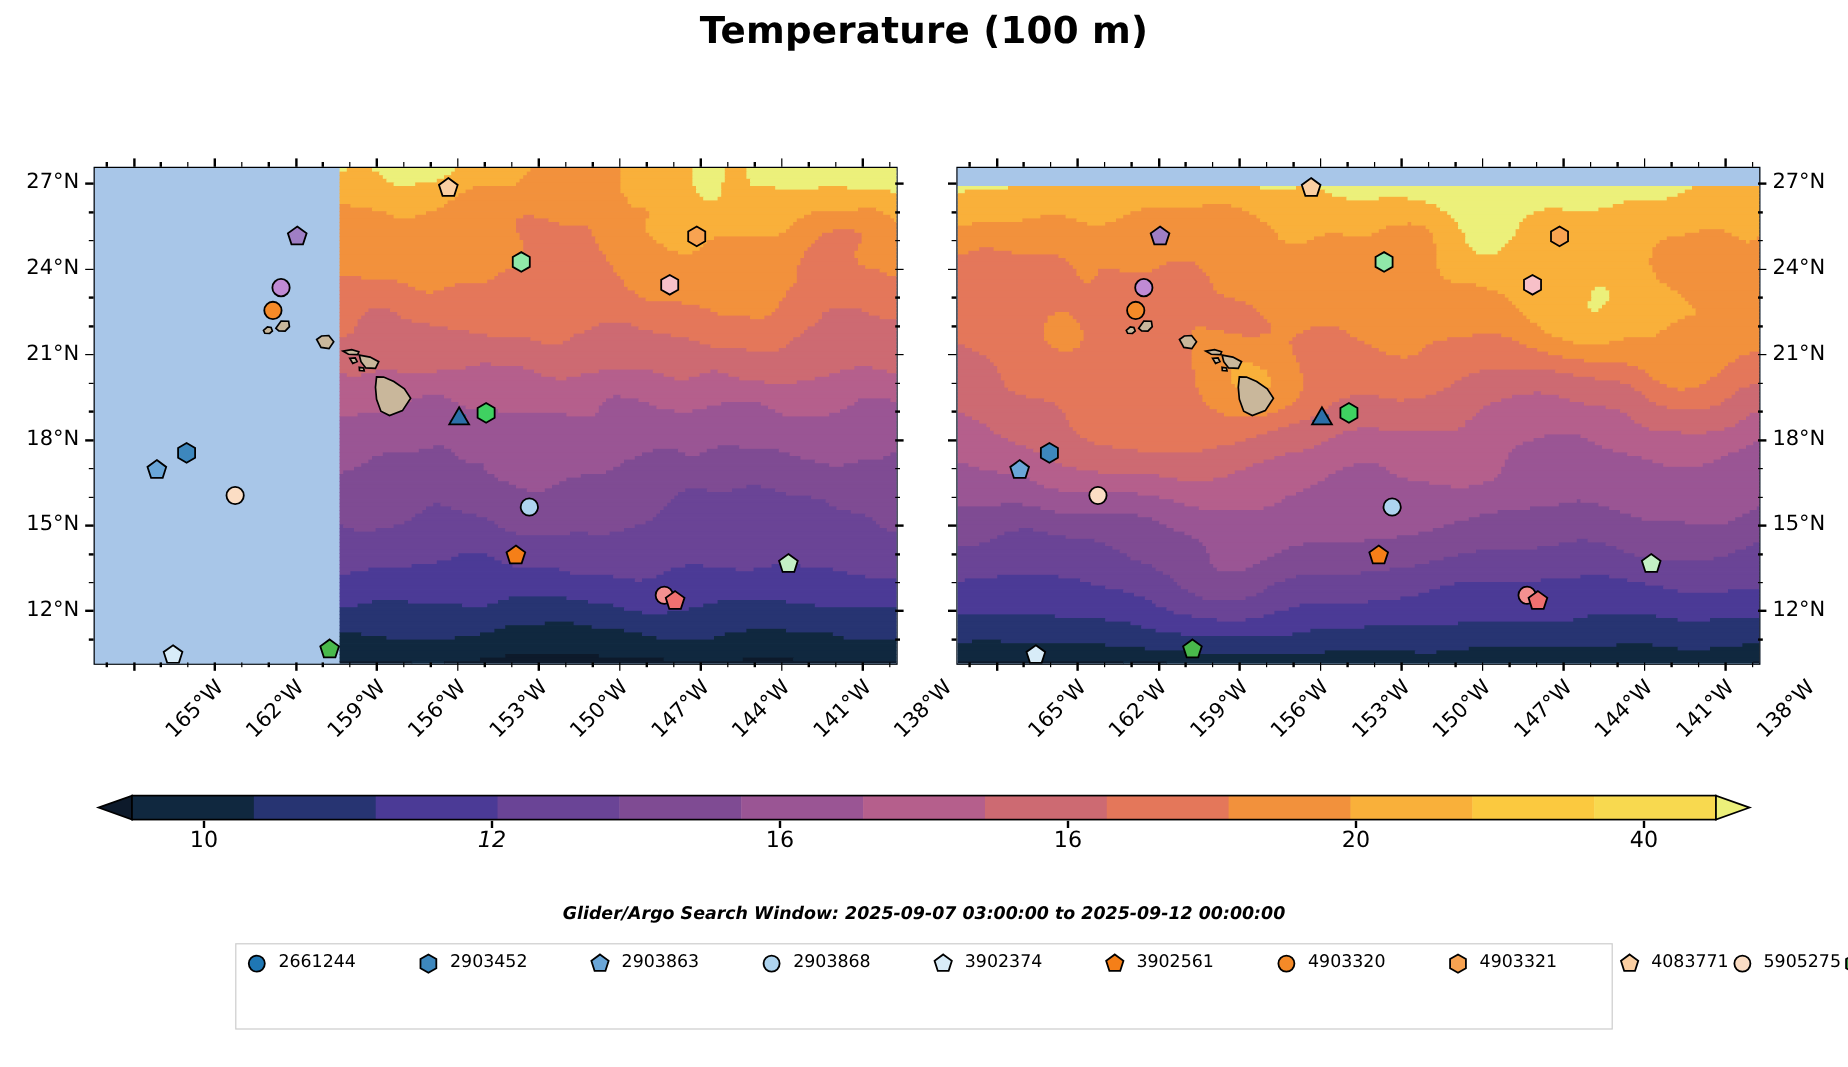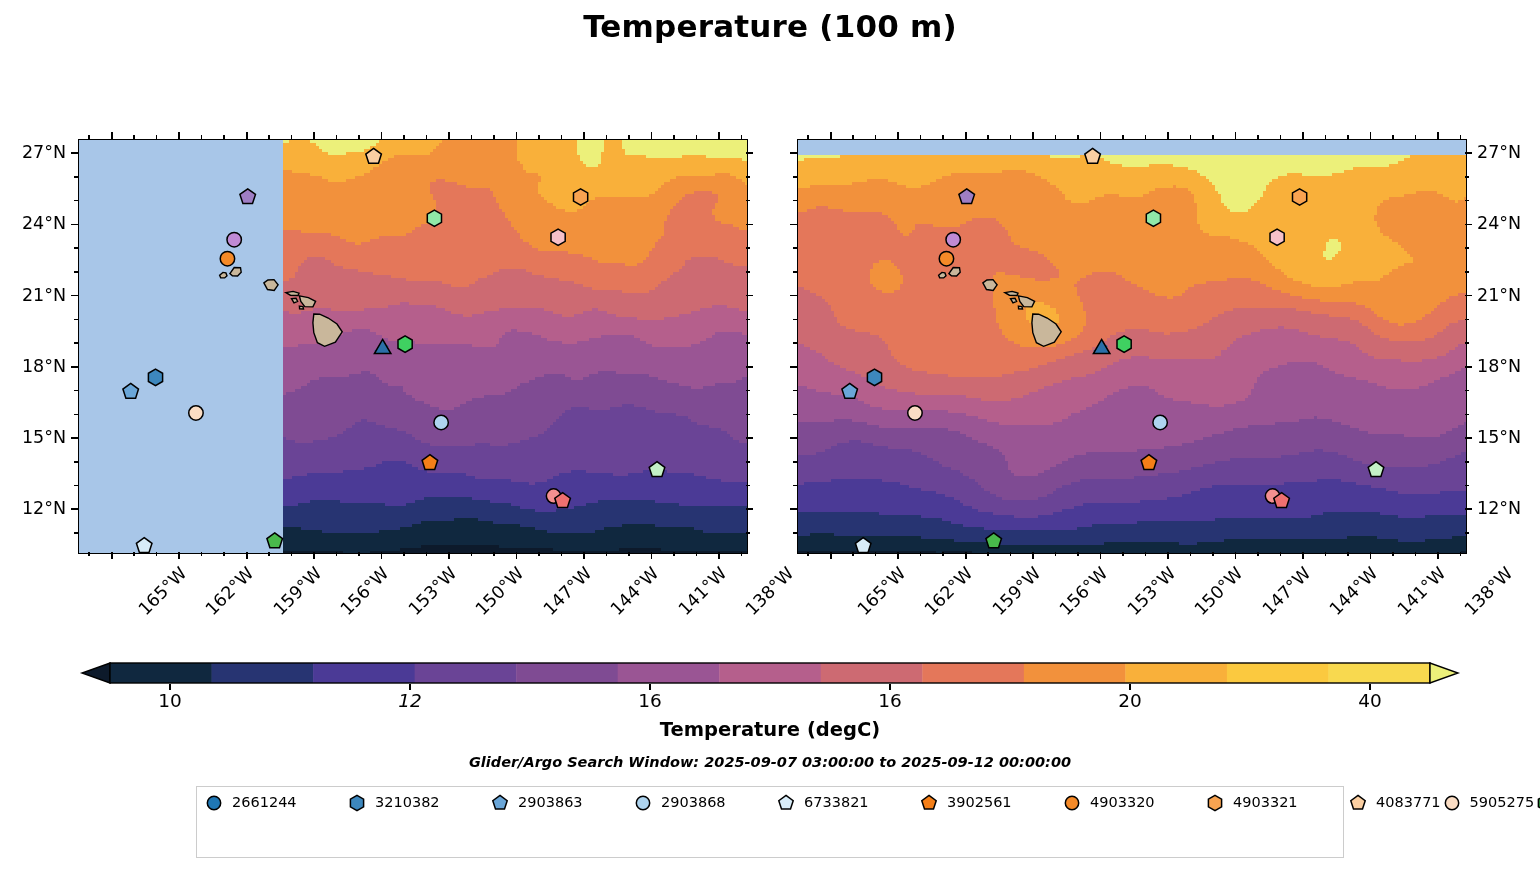--- a/index.html
+++ b/index.html
@@ -1923,40 +1923,39 @@
       <div class="cbtick" style="left: 649.2px; top: 684px;"></div>
       <div class="cblab" style="left: 610px; top: 690px; width: 80px;">16</div>
       <div class="cbtick" style="left: 889.2px; top: 684px;"></div>
       <div class="cblab" style="left: 850px; top: 690px; width: 80px;">16</div>
       <div class="cbtick" style="left: 1129.2px; top: 684px;"></div>
       <div class="cblab" style="left: 1090px; top: 690px; width: 80px;">20</div>
       <div class="cbtick" style="left: 1369.2px; top: 684px;"></div>
       <div class="cblab" style="left: 1330px; top: 690px; width: 80px;">40</div>
     </div>
 
-  <div id="cbar-title" style="top: 718px;">Temperature (degC)</div>
   <div id="search-window" style="top: 754px;">Glider/Argo Search Window: 2025-09-07 03:00:00 to 2025-09-12 00:00:00</div>
 
   <div id="legend">
     <div id="legend-grid">
         <div class="leg-item">
           <span class="leg-mk">
             <svg width="22" height="18" viewBox="0 0 22 18">
               <circle cx="11" cy="9" r="6.688" fill="#1f77b4" stroke="#000" stroke-width="1.5"></circle>
             </svg>
           </span>
           <span class="leg-txt">2661244</span>
         </div>
         <div class="leg-item">
           <span class="leg-mk">
             <svg width="22" height="18" viewBox="0 0 22 18">
               <polygon points="11.0,1.4 17.6,5.2 17.6,12.8 11.0,16.6 4.4,12.8 4.4,5.2" fill="#3d87bd" stroke="#000" stroke-width="1.5"></polygon>
             </svg>
           </span>
-          <span class="leg-txt">3210382</span>
+          <span class="leg-txt">2903452</span>
         </div>
         <div class="leg-item">
           <span class="leg-mk">
             <svg width="22" height="18" viewBox="0 0 22 18">
               <polygon points="11.0,1.4 18.2,6.7 15.5,15.1 6.5,15.1 3.8,6.7" fill="#6aa6d8" stroke="#000" stroke-width="1.5"></polygon>
             </svg>
           </span>
           <span class="leg-txt">2903863</span>
         </div>
         <div class="leg-item">
@@ -1966,21 +1965,21 @@
             </svg>
           </span>
           <span class="leg-txt">2903868</span>
         </div>
         <div class="leg-item">
           <span class="leg-mk">
             <svg width="22" height="18" viewBox="0 0 22 18">
               <polygon points="11.0,1.4 18.2,6.7 15.5,15.1 6.5,15.1 3.8,6.7" fill="#d8ecf8" stroke="#000" stroke-width="1.5"></polygon>
             </svg>
           </span>
-          <span class="leg-txt">6733821</span>
+          <span class="leg-txt">3902374</span>
         </div>
         <div class="leg-item">
           <span class="leg-mk">
             <svg width="22" height="18" viewBox="0 0 22 18">
               <polygon points="11.0,1.4 18.2,6.7 15.5,15.1 6.5,15.1 3.8,6.7" fill="#f57f18" stroke="#000" stroke-width="1.5"></polygon>
             </svg>
           </span>
           <span class="leg-txt">3902561</span>
         </div>
         <div class="leg-item">

